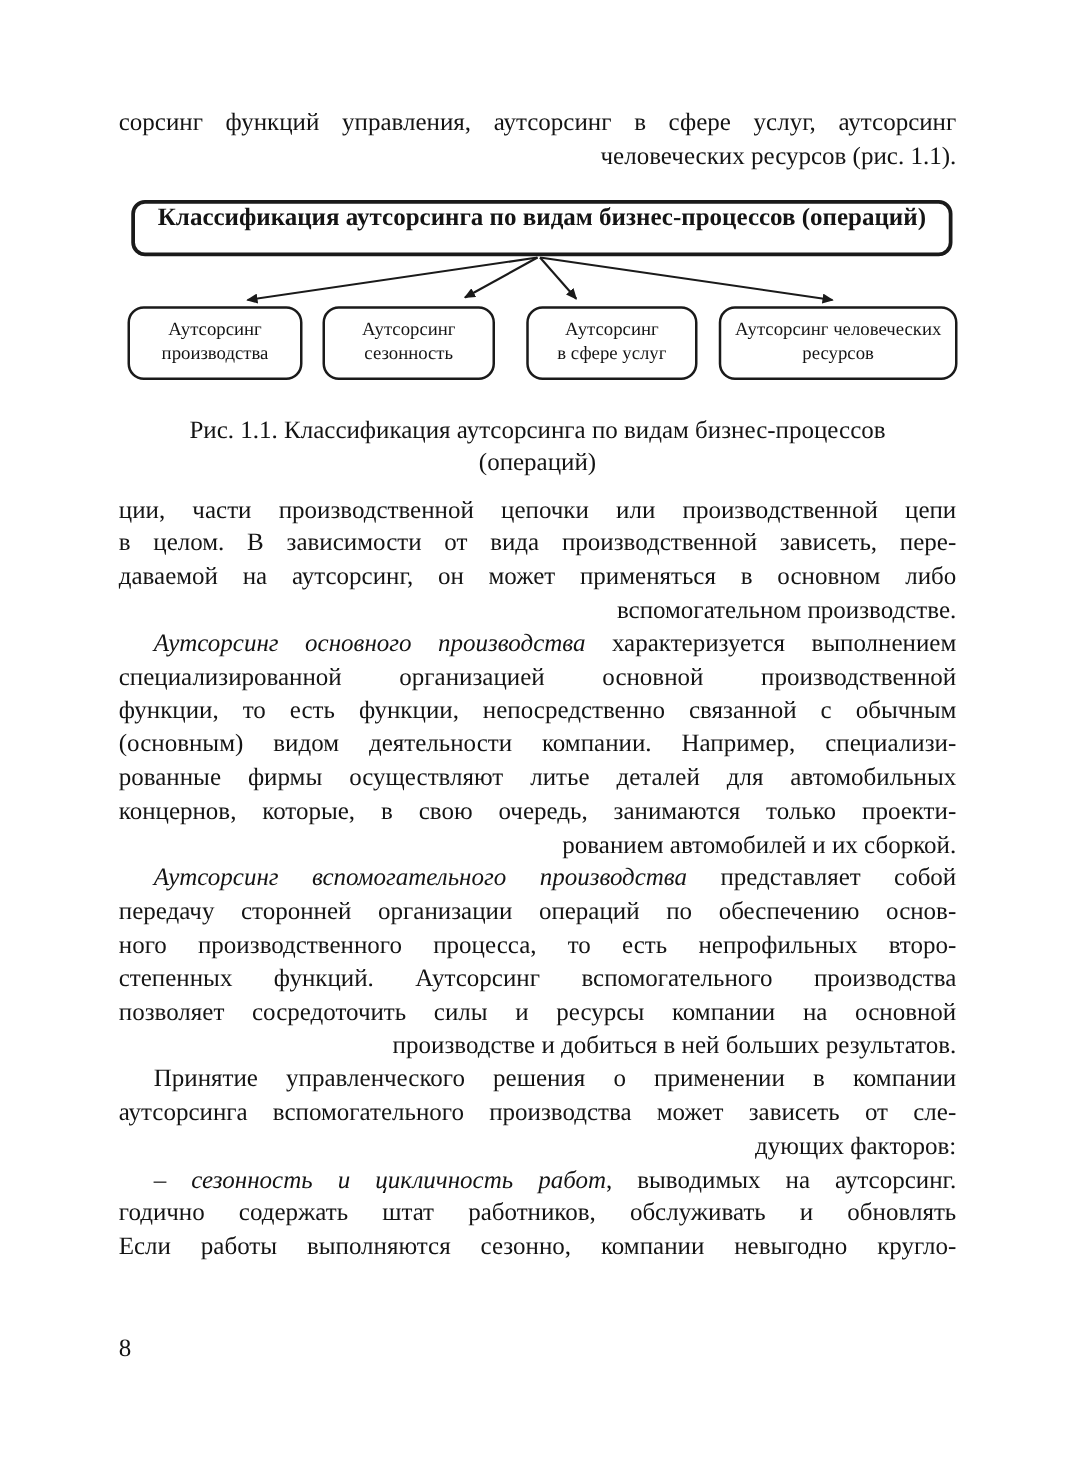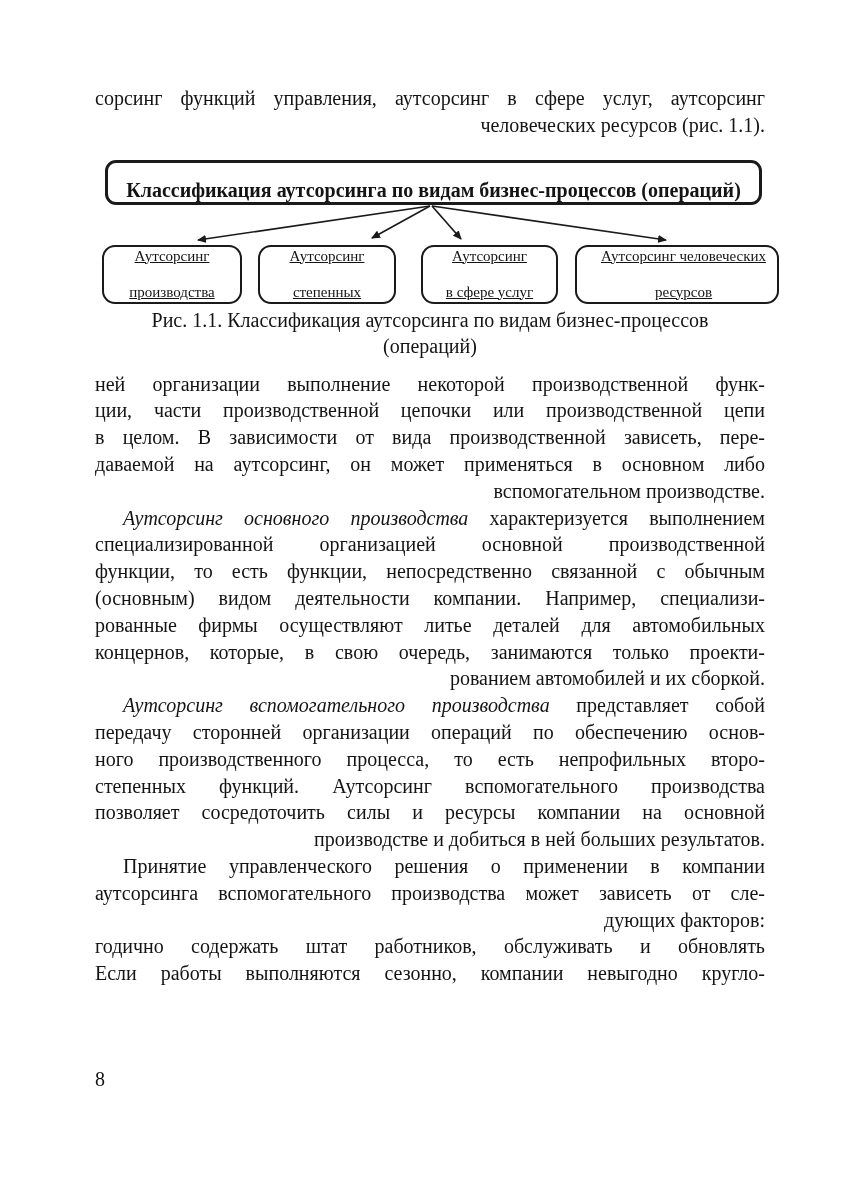--- a/index.html
+++ b/index.html
@@ -14,40 +14,40 @@
   .tline{font-size:20px;line-height:26.8px;white-space:normal;}
   .tline.just{text-align:justify;text-align-last:justify;}
   .tline.endline{text-align:right;}
   .tline.ind{text-indent:28px;}
   .it{font-style:italic;}
   
   .diagram{margin:21px 0 0 0;padding:0;}
   .root-box{
     margin-left:10px;width:651px;height:39px;
     border:3px solid #1a1a1a;border-radius:11px;
-    display:flex;align-items:flex-end;justify-content:center;
+    display:flex;align-items:flex-start;justify-content:center;
     font-weight:bold;font-size:20px;text-align:center;background:#fff;
   }
   .connectors{display:block;width:670px;height:40px;}
   .connectors line{stroke:#1a1a1a;stroke-width:1.7;}
   .connectors .ah{fill:#1a1a1a;}
   .boxes-row{position:relative;height:62px;}
   .leaf-box{
     position:absolute;top:0;height:55px;
     border:2.5px solid #1a1a1a;border-radius:13px;background:#fff;
-    display:flex;flex-direction:column;align-items:center;justify-content:space-between;
-    font-size:15px;line-height:19px;text-align:center;text-decoration:underline;
+    display:flex;flex-direction:column;align-items:center;justify-content:center;
+    font-size:15px;line-height:19px;text-align:center;
   }
   .leaf-box span{display:block;}
   .box1{left:7px;width:136px;}
   .box2{left:163px;width:134px;}
   .box3{left:326px;width:133px;}
-  .box4{left:480px;width:187px;padding-left:13px;}
+  .box4{left:480px;width:187px;}
   
-  .caption{text-align:center;font-size:20px;line-height:26px;}
+  .caption{margin-top:24px;text-align:center;font-size:20px;line-height:26px;}
   
   #bodytext{margin-top:12px;}
   
   .pagenum{position:absolute;left:95px;top:1068px;font-size:20px;}
 </style>
 </head>
 <body>
 
 <div class="page">
   <div class="content">
@@ -74,41 +74,40 @@
         <line x1="337" y1="1" x2="366" y2="34" marker-end="url(#ah)"></line>
         <line x1="337" y1="1" x2="571" y2="35" marker-end="url(#ah)"></line>
       </svg>
       <div class="boxes-row">
         <div class="leaf-box box1">
           <span>Аутсорсинг</span>
           <span>производства</span>
         </div>
         <div class="leaf-box box2">
           <span>Аутсорсинг</span>
-          <span>степенных</span>
+          <span>сезонность</span>
         </div>
         <div class="leaf-box box3">
           <span>Аутсорсинг</span>
           <span>в сфере услуг</span>
         </div>
         <div class="leaf-box box4">
           <span>Аутсорсинг человеческих</span>
           <span>ресурсов</span>
         </div>
       </div>
     </figure>
 
     <div class="caption">
       <div>Рис. 1.1. Классификация аутсорсинга по видам бизнес-процессов</div>
       <div>(операций)</div>
     </div>
 
     <div id="bodytext" class="textblock">
         <div class="para">
-          <div class="tline just"><span>ней организации выполнение некоторой производственной функ-</span></div>
           <div class="tline just"><span>ции, части производственной цепочки или производственной цепи</span></div>
           <div class="tline just"><span>в целом. В зависимости от вида производственной зависеть, пере-</span></div>
           <div class="tline just"><span>даваемой на аутсорсинг, он может применяться в основном либо</span></div>
           <div class="tline endline"><span>вспомогательном производстве.</span></div>
         </div>
         <div class="para">
           <div class="tline just ind"><span class="it">Аутсорсинг основного производства</span><span> характеризуется выполнением</span></div>
           <div class="tline just"><span>специализированной организацией основной производственной</span></div>
           <div class="tline just"><span>функции, то есть функции, непосредственно связанной с обычным</span></div>
           <div class="tline just"><span>(основным) видом деятельности компании. Например, специализи-</span></div>
@@ -123,20 +122,21 @@
           <div class="tline just"><span>степенных функций. Аутсорсинг вспомогательного производства</span></div>
           <div class="tline just"><span>позволяет сосредоточить силы и ресурсы компании на основной</span></div>
           <div class="tline endline"><span>производстве и добиться в ней больших результатов.</span></div>
         </div>
         <div class="para">
           <div class="tline just ind"><span>Принятие управленческого решения о применении в компании</span></div>
           <div class="tline just"><span>аутсорсинга вспомогательного производства может зависеть от сле-</span></div>
           <div class="tline endline"><span>дующих факторов:</span></div>
         </div>
         <div class="para">
+          <div class="tline just ind"><span>– </span><span class="it">сезонность и цикличность работ</span><span>, выводимых на аутсорсинг.</span></div>
           <div class="tline just"><span>годично содержать штат работников, обслуживать и обновлять</span></div>
           <div class="tline just"><span>Если работы выполняются сезонно, компании невыгодно кругло-</span></div>
         </div>
       </div>
   </div>
 
   <div class="pagenum">8</div>
 </div>
 
 </body></html>

